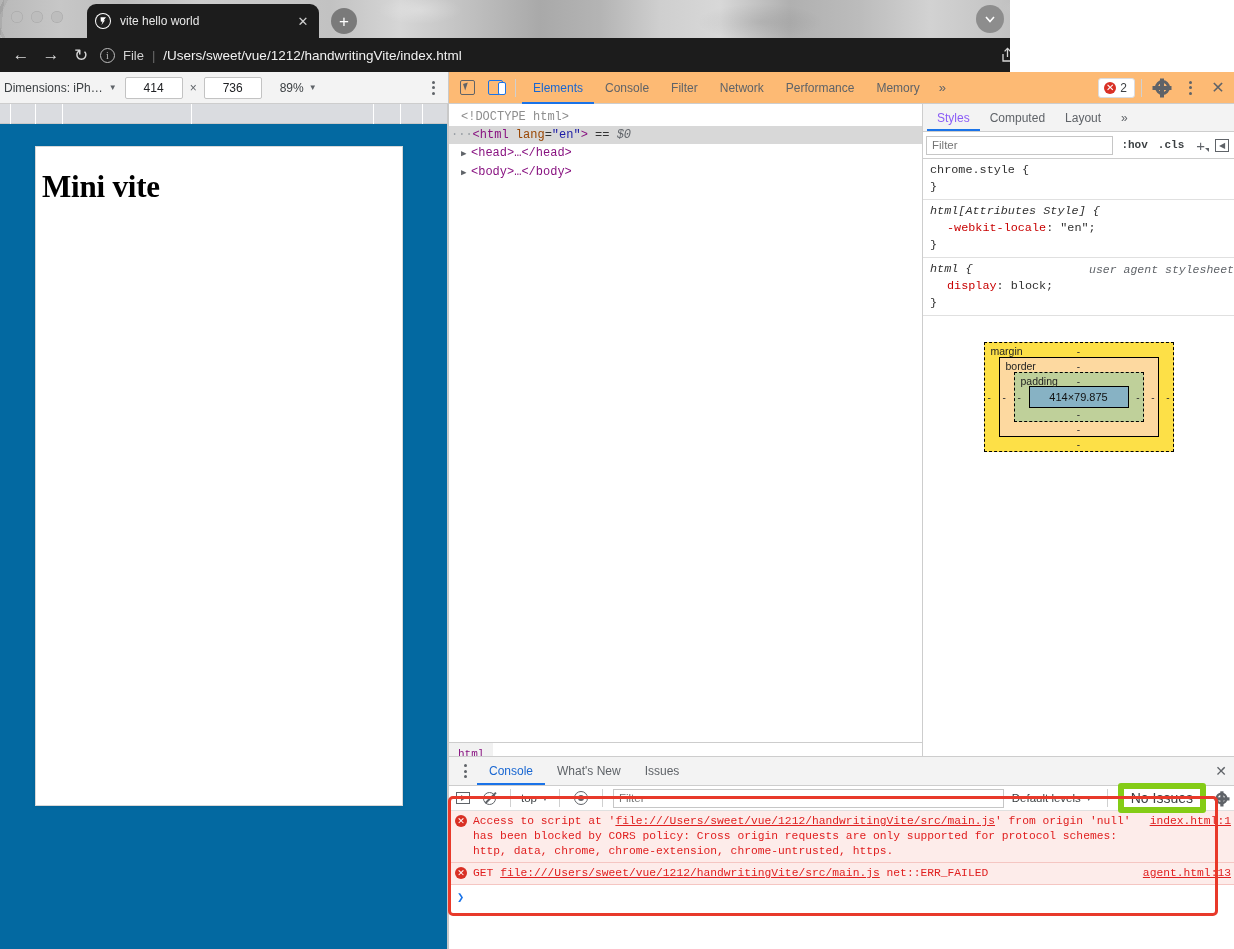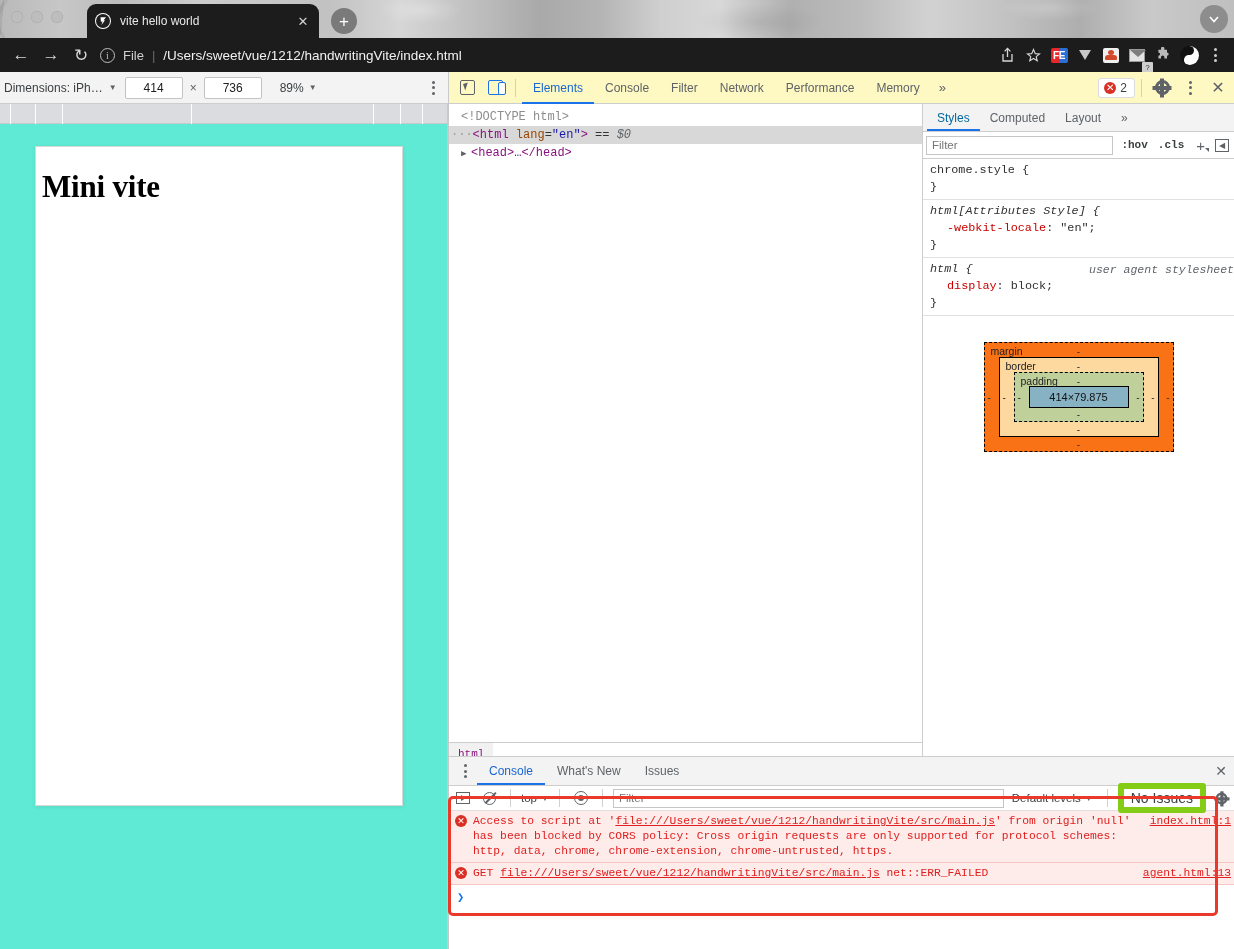--- a/index.html
+++ b/index.html
@@ -8,21 +8,21 @@
     width: 1234px; height: 949px;
     overflow: hidden;
     font-family: "Liberation Sans", sans-serif;
     background: #fff;
   }
 
   #root { position: relative; width: 1234px; height: 949px; }
 
   
   .browser-chrome {
-    position: absolute; top: 0; left: 0; width: 1234px; height: 72px;
+    position: absolute; top: 0; left: 0; width: 1010px; height: 72px;
     background: #d2d2d2;
     overflow: hidden;
   }
   
   .theme-bg {
     position: absolute; top: 0; left: 0; width: 1234px; height: 38px;
     background:
       linear-gradient(117deg, rgba(255,255,255,0.10) 0 3px, rgba(0,0,0,0.05) 3px 7px, transparent 7px 26px),
       linear-gradient(63deg,  rgba(255,255,255,0.13) 0 2px, rgba(0,0,0,0.06) 2px 5px, transparent 5px 31px),
       linear-gradient(95deg,  rgba(0,0,0,0.07) 0 4px, transparent 4px 40px),
@@ -153,21 +153,21 @@
   }
   .dt-x { padding: 0 7px; color: #5f6368; font-size: 12px; }
   .dt-zoom { display:flex; align-items:center; gap:5px; padding: 0 10px 0 18px; text-align: right; }
   .dt-kebab { margin-left: auto; padding-right: 13px; display:flex;
               flex-direction:column; gap:2.5px; }
   .dt-kebab i { width:3px; height:3px; border-radius:50%; background:#5f6368; display:block; }
 
   
   .device-area {
     position: absolute; top: 104px; left: 0; width: 448px; height: 845px;
-    background: #5eead4; border-right: 1px solid #c9c9c9; overflow: hidden;
+    background: #0369a1; border-right: 1px solid #c9c9c9; overflow: hidden;
   }
   .ruler {
     position: absolute; top: 0; left: 0; width: 448px; height: 20px;
     background: #dadce0;
     border-bottom: 1px solid #c9c9c9;
   }
   .ruler i { position: absolute; top: 0; width: 1px; height: 20px; background: #fff; }
   .device-frame {
     position: absolute; top: 42px; left: 35px; width: 368px; height: 660px;
     background: #ffffff; border: 1px solid #d8d8d8;
@@ -177,21 +177,21 @@
     margin: 22px 0 0 6px; font-family: "Liberation Serif", serif;
     font-size: 31px; font-weight: bold; color: #000; letter-spacing: -0.2px;
   }
 
   
   .devtools {
     position: absolute; top: 72px; left: 448px; width: 786px; height: 877px;
     background: #fff; border-left: 1px solid #c9c9c9;
   }
   .dt-header {
-    height: 32px; background: #fef9c3; border-bottom: 1px solid #cdcdcd;
+    height: 32px; background: #fdba74; border-bottom: 1px solid #cdcdcd;
     display: flex; align-items: center; padding-left: 4px;
   }
   .icon-btn {
     width: 28px; height: 28px; display: flex; align-items: center;
     justify-content: center; color: #5f6368;
   }
   .inspect-cursor {
     width: 15px; height: 15px; border: 1.4px solid #5f6368; border-radius: 2px;
     position: relative;
   }
@@ -275,21 +275,21 @@
 
   .styles-pane { flex: 1; background: #fff; position: relative; overflow: hidden; }
   .styles-tabbar {
     height: 28px; background: #f3f3f3; border-bottom: 1px solid #cdcdcd;
     display: flex; align-items: stretch; padding-left: 4px;
   }
   .st-tab {
     padding: 0 10px; display: flex; align-items: center; font-size: 12px;
     color: #5f6368; position: relative;
   }
-  .st-tab.active { color: #0369a1; }
+  .st-tab.active { color: #8b5cf6; }
   .st-tab.active::after {
     content:""; position:absolute; left:0; right:0; bottom:0; height:2px; background:#1a73e8;
   }
   .filter-row {
     height: 27px; border-bottom: 1px solid #cdcdcd; display: flex;
     align-items: center; padding: 0 3px; gap: 6px; background: #fff;
   }
   .filter-input {
     flex: 1; height: 19px; border: 1px solid #c6c6c6; background: #fff;
     font-size: 11.5px; color: #9aa0a6; padding: 0 5px; line-height: 17px;
@@ -311,21 +311,21 @@
   }
   .rule .sel-italic { font-style: italic; }
   .prop-name { color: #c80000; padding-left: 17px; display: inline-block; }
   .prop-val { color: #303030; }
   .ua-note { position: absolute; right: 0px; top: 3px; color: #5f6368;
              font-style: italic; font-size: 11.5px; white-space: nowrap; }
 
   
   .boxmodel-wrap { padding: 26px 0 0 0; display: flex; justify-content: center; }
   .bm-margin {
-    width: 190px; background: #f97316; border: 1px dashed #000;
+    width: 190px; background: #fde047; border: 1px dashed #000;
     padding: 14px 0 14px 0; position: relative;
   }
   .bm-label {
     position: absolute; left: 6px; top: 2px; font-size: 10.5px; color: #222;
     font-family: "Liberation Sans", sans-serif;
   }
   .bm-border {
     margin: 0 14px; background: #fdd9a0; border: 1px solid #000;
     padding: 14px 0 14px 0; position: relative;
   }
@@ -597,20 +597,23 @@
           </div>
           <div class="dom-row selected">
             <span class="dots">···</span><span class="tag">&lt;</span><span class="tag">html</span>
             <span class="attr-name">lang</span><span class="eq">=</span><span class="attr-val">"en"</span><span class="tag">&gt;</span>
             <span class="eq">==</span>
             <span class="dollar">$0</span>
           </div>
           <div class="dom-row">
             <span class="tri">▶</span><span class="tag">&lt;head&gt;…&lt;/head&gt;</span>
           </div>
+          <div class="dom-row">
+            <span class="tri">▶</span><span class="tag">&lt;body&gt;…&lt;/body&gt;</span>
+          </div>
         </div>
         <div class="breadcrumb">
           <span class="crumb">html</span>
         </div>
       </div>
 
       <div class="styles-pane">
         <div class="styles-tabbar">
           <div class="st-tab active">Styles</div>
           <div class="st-tab">Computed</div>

